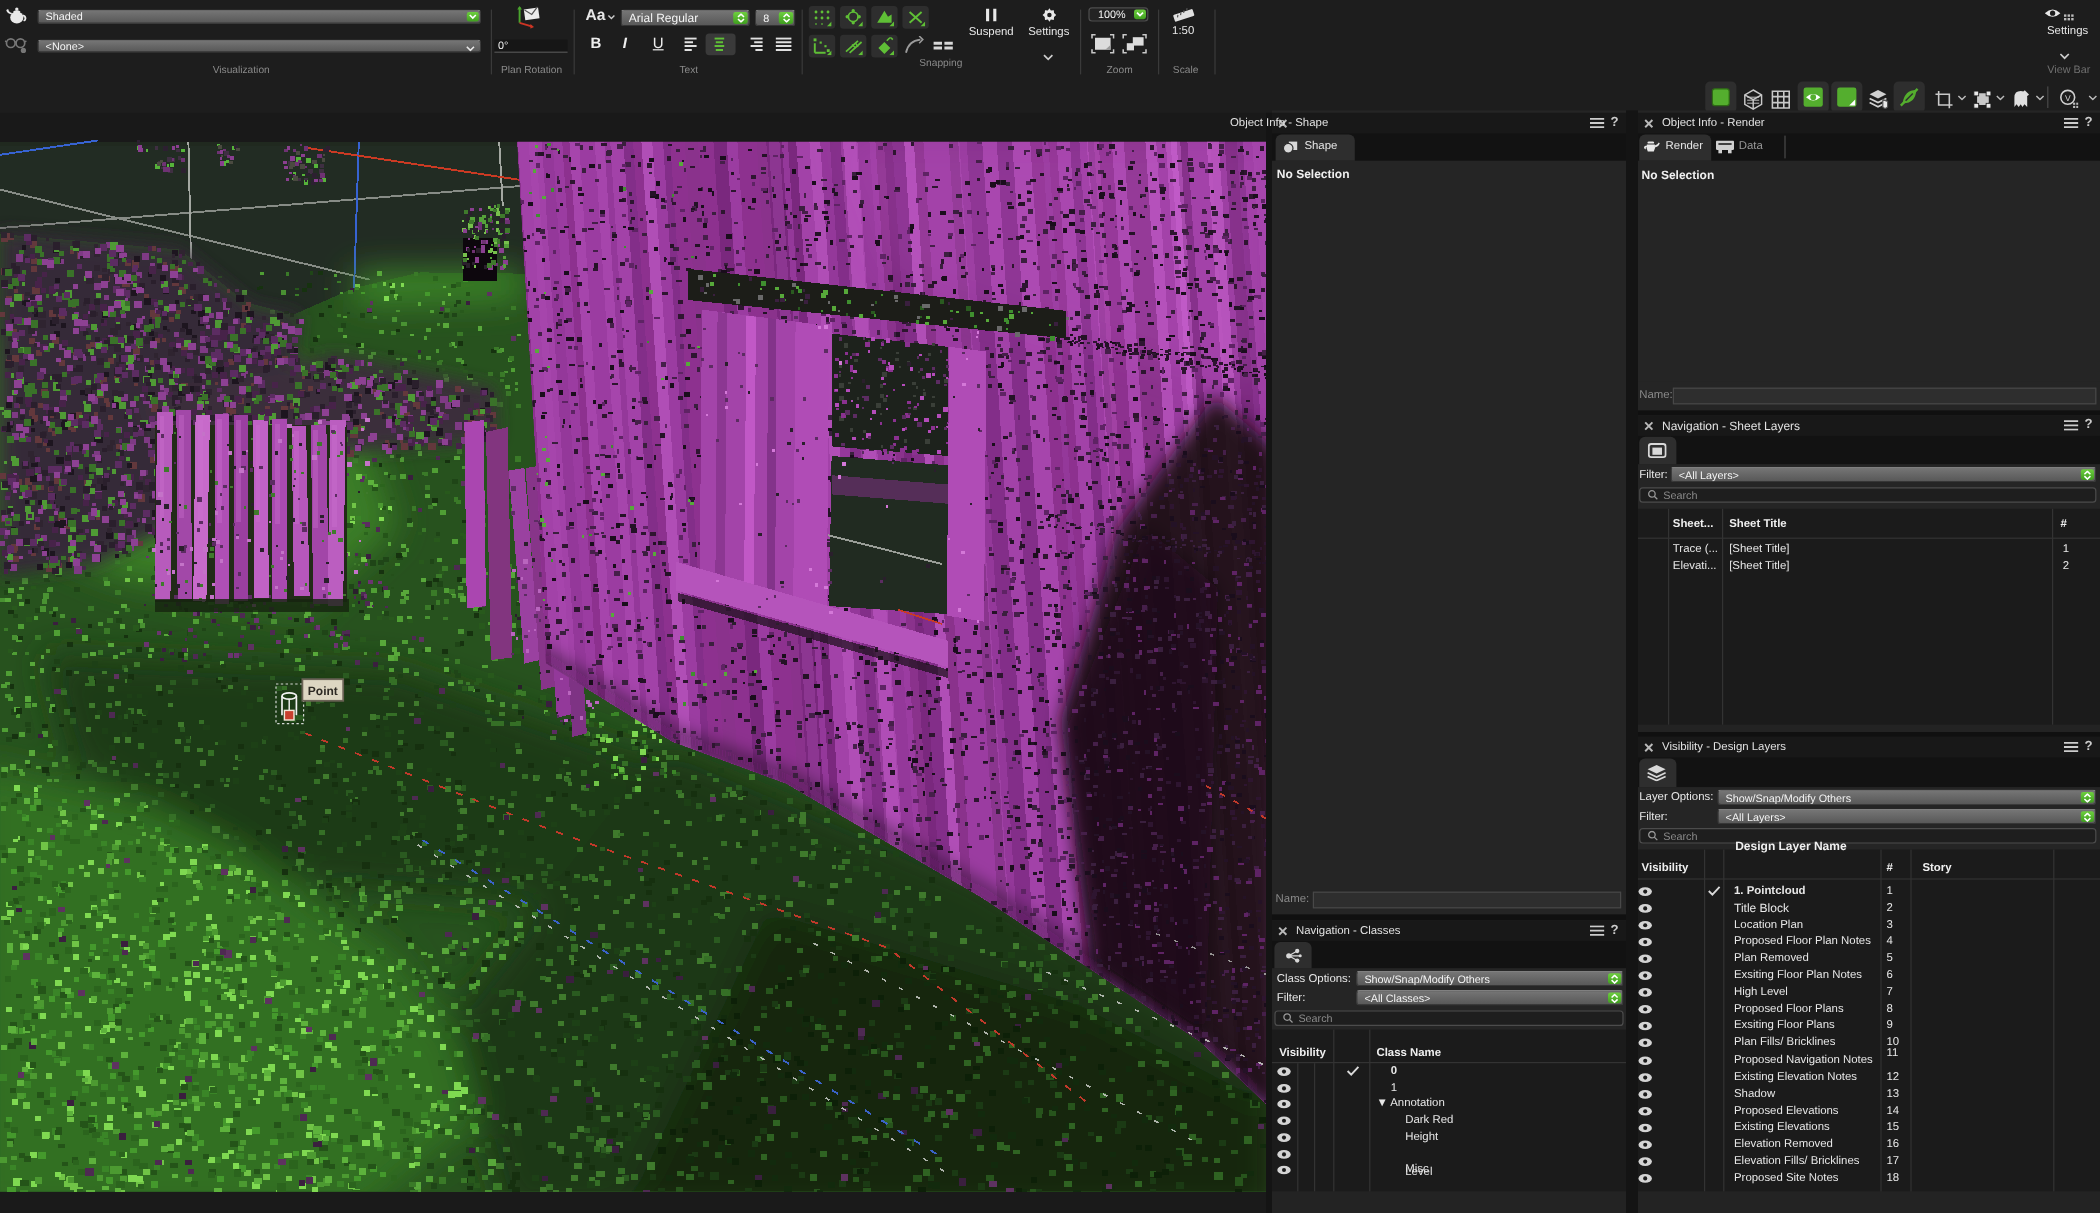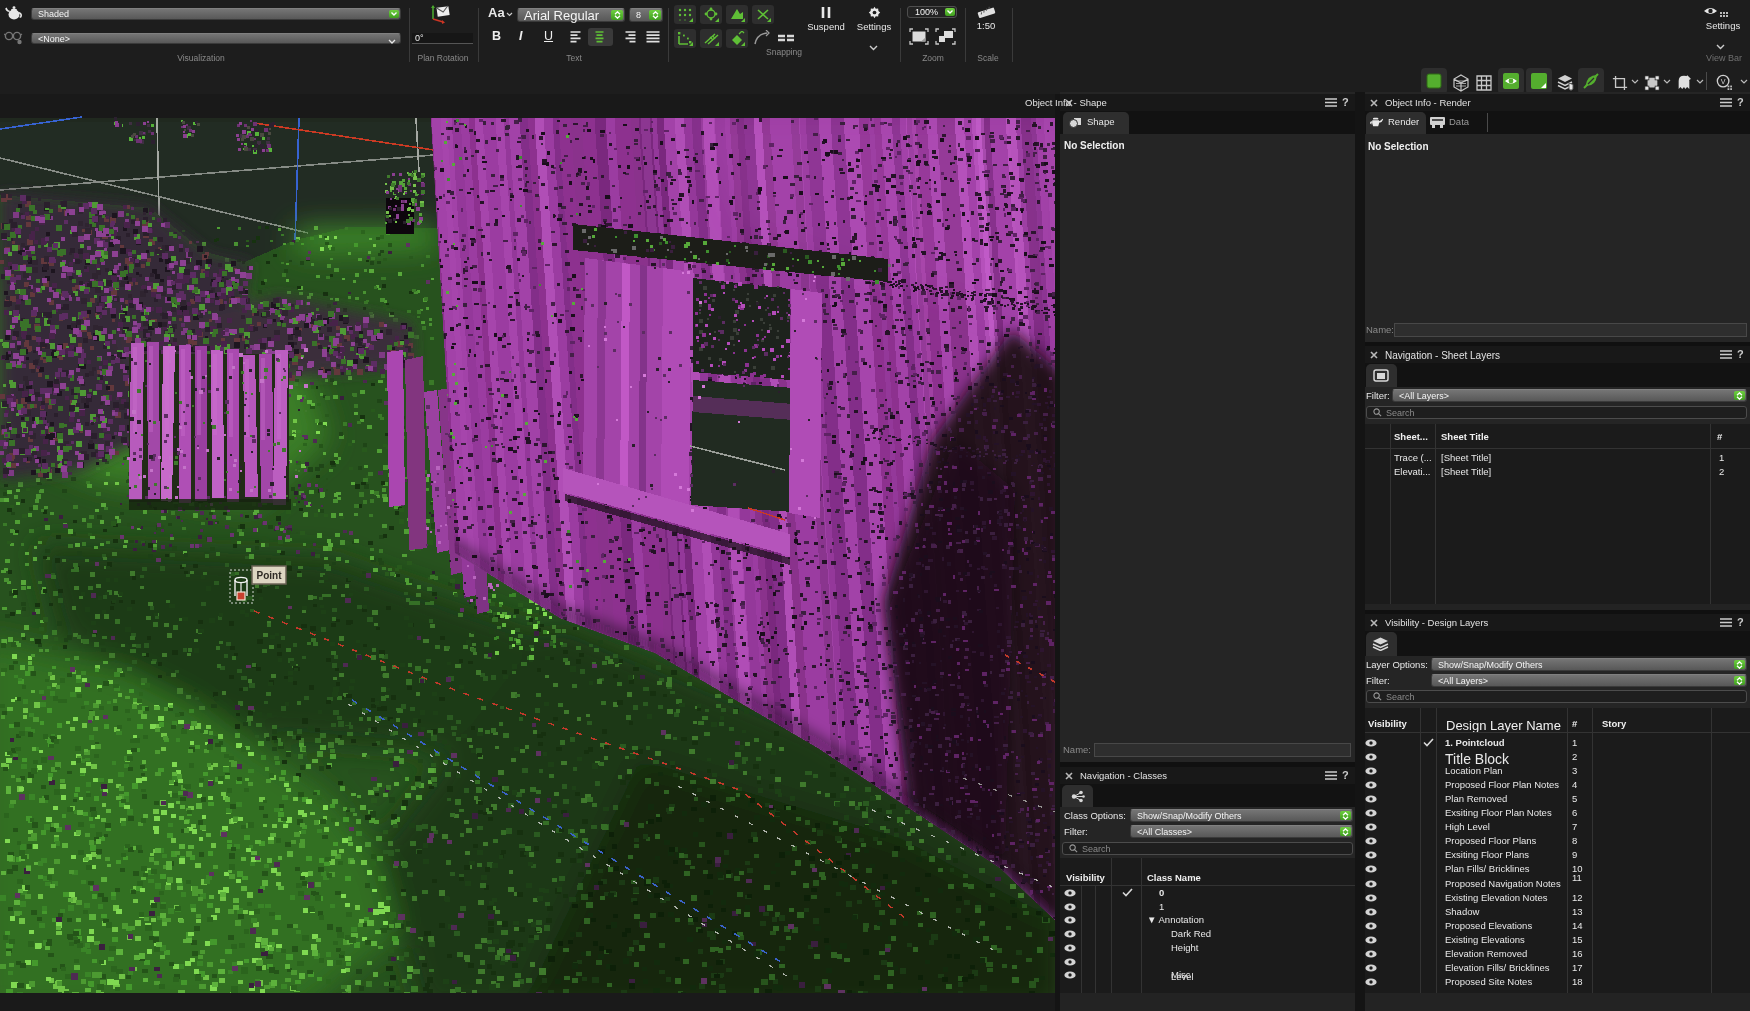--- a/index.html
+++ b/index.html
@@ -41,21 +41,21 @@
 <div class="a " style="left:412px;top:33px;width:61px;height:11px;background:#161616;border:1px solid #555;border-width:0 0 1px 0;">
     <span style="color:#f0f0f0;font-size:9px;padding-left:3px;display:block;line-height:11px;">0°</span>
   </div>
 <div class="a t" style="left:443px;top:54px;transform:translateX(-50%);font-size:8.5px;color:#8a8a8a;font-weight:normal;">Plan Rotation</div>
 <div class="a " style="left:478px;top:8px;width:1px;height:54px;background:#3a3a3a;"></div>
 <div class="a t " style="left:488px;top:6px;font-size:13px;color:#e8e8e8;font-weight:bold;">Aa</div>
 <svg class="a" style="left:506px;top:12px" width="7" height="5" viewBox="0 0 7 5">
     <path d="M1 1 3.5 3.5 6 1" stroke="#ccc" stroke-width="1.2" fill="none"></path>
   </svg>
 <div class="a " style="left:517px;top:8px;width:108px;height:14px;background:linear-gradient(#757575,#585858);border:1px solid #3a3a3a;border-top-color:#808080;border-radius:3px;display:flex;align-items:center;">
-    <span style="padding:0 4px 0 6px;color:#f5f5f5;font-size:13px;white-space:nowrap;overflow:hidden">Arial Regular</span>
+    <span style="padding:0 4px 0 6px;color:#f5f5f5;font-size:10px;white-space:nowrap;overflow:hidden">Arial Regular</span>
     <span style="position:absolute;right:1px;top:1px;bottom:1px;width:12px;background:linear-gradient(#6ecf3f,#3f9e1f);border-radius:2px;display:flex;align-items:center;justify-content:center;">
       <svg width="7" height="8" viewBox="0 0 7 8">
         <path d="M1 3.2 3.5 0.8 6 3.2M1 4.8 3.5 7.2 6 4.8" stroke="#fff" stroke-width="1.3" fill="none"></path>
       </svg>
     </span>
   </div>
 <div class="a " style="left:629px;top:8px;width:34px;height:14px;background:linear-gradient(#757575,#585858);border:1px solid #3a3a3a;border-top-color:#808080;border-radius:3px;display:flex;align-items:center;">
     <span style="padding:0 4px 0 6px;color:#f5f5f5;font-size:9px;white-space:nowrap;overflow:hidden">8</span>
     <span style="position:absolute;right:1px;top:1px;bottom:1px;width:12px;background:linear-gradient(#6ecf3f,#3f9e1f);border-radius:2px;display:flex;align-items:center;justify-content:center;">
       <svg width="7" height="8" viewBox="0 0 7 8">
@@ -814,21 +814,21 @@
   </div>
 <div class="a " style="left:1366px;top:690px;width:381px;height:13px;background:#1e1e1e;border:1px solid #4c4c4c;border-radius:3px;display:flex;align-items:center;">
     <svg width="9" height="9" viewBox="0 0 10 10" style="margin:0 4px 0 6px">
       <circle cx="4" cy="4" r="3" stroke="#999" fill="none" stroke-width="1.2"></circle>
       <line x1="6.2" y1="6.2" x2="9" y2="9" stroke="#999" stroke-width="1.2"></line>
     </svg>
     <span style="color:#8a8a8a;font-size:9px;">Search</span>
   </div>
 <div class="a " style="left:1365px;top:708px;width:385px;height:285px;background:#1b1b1b;"></div>
 <div class="a t " style="left:1368px;top:719px;font-size:9.5px;color:#f0f0f0;font-weight:bold;">Visibility</div>
-<div class="a t " style="left:1446px;top:719px;font-size:13px;color:#f0f0f0;font-weight:normal;">Design Layer Name</div>
+<div class="a t " style="left:1446px;top:700px;font-size:10px;color:#f0f0f0;font-weight:bold;">Design Layer Name</div>
 <div class="a t " style="left:1572px;top:719px;font-size:9.5px;color:#f0f0f0;font-weight:bold;">#</div>
 <div class="a t " style="left:1602px;top:719px;font-size:9.5px;color:#f0f0f0;font-weight:bold;">Story</div>
 <div class="a " style="left:1420px;top:708px;width:1px;height:285px;background:#333;"></div>
 <div class="a " style="left:1436px;top:708px;width:1px;height:285px;background:#333;"></div>
 <div class="a " style="left:1567px;top:708px;width:1px;height:285px;background:#333;"></div>
 <div class="a " style="left:1592px;top:708px;width:1px;height:285px;background:#333;"></div>
 <div class="a " style="left:1711px;top:708px;width:1px;height:285px;background:#333;"></div>
 <div class="a " style="left:1365px;top:732px;width:385px;height:1px;background:#333;"></div>
 <div class="a" style="left:1365px;top:739.0px">
     <svg style="display:block" width="12" height="8" viewBox="0 0 12 8">
@@ -840,21 +840,21 @@
     <path d="M1 4.5 L4 7.5 L10 1" stroke="#d8d8d8" stroke-width="1.6" fill="none"></path>
   </svg>
 <div class="a t " style="left:1445px;top:738.0px;font-size:9.5px;color:#e8e8e8;font-weight:bold;">1. Pointcloud</div>
 <div class="a t " style="left:1572px;top:738.0px;font-size:9.5px;color:#e8e8e8;font-weight:normal;">1</div>
 <div class="a" style="left:1365px;top:753.0px">
     <svg style="display:block" width="12" height="8" viewBox="0 0 12 8">
       <ellipse cx="6" cy="4" rx="5.6" ry="3.6" fill="#d4d4d4"></ellipse>
       <circle cx="6" cy="4" r="1.7" fill="#1a1a1a"></circle>
     </svg>
   </div>
-<div class="a t " style="left:1445px;top:752.05px;font-size:14px;color:#e8e8e8;font-weight:normal;">Title Block</div>
+<div class="a t " style="left:1445px;top:752.05px;font-size:10px;color:#e8e8e8;font-weight:normal;">Title Block</div>
 <div class="a t " style="left:1572px;top:752.05px;font-size:9.5px;color:#e8e8e8;font-weight:normal;">2</div>
 <div class="a" style="left:1365px;top:767.1px">
     <svg style="display:block" width="12" height="8" viewBox="0 0 12 8">
       <ellipse cx="6" cy="4" rx="5.6" ry="3.6" fill="#d4d4d4"></ellipse>
       <circle cx="6" cy="4" r="1.7" fill="#1a1a1a"></circle>
     </svg>
   </div>
 <div class="a t " style="left:1445px;top:766.0999999999999px;font-size:9.5px;color:#e8e8e8;font-weight:normal;">Location Plan</div>
 <div class="a t " style="left:1572px;top:766.0999999999999px;font-size:9.5px;color:#e8e8e8;font-weight:normal;">3</div>
 <div class="a" style="left:1365px;top:781.1px">

